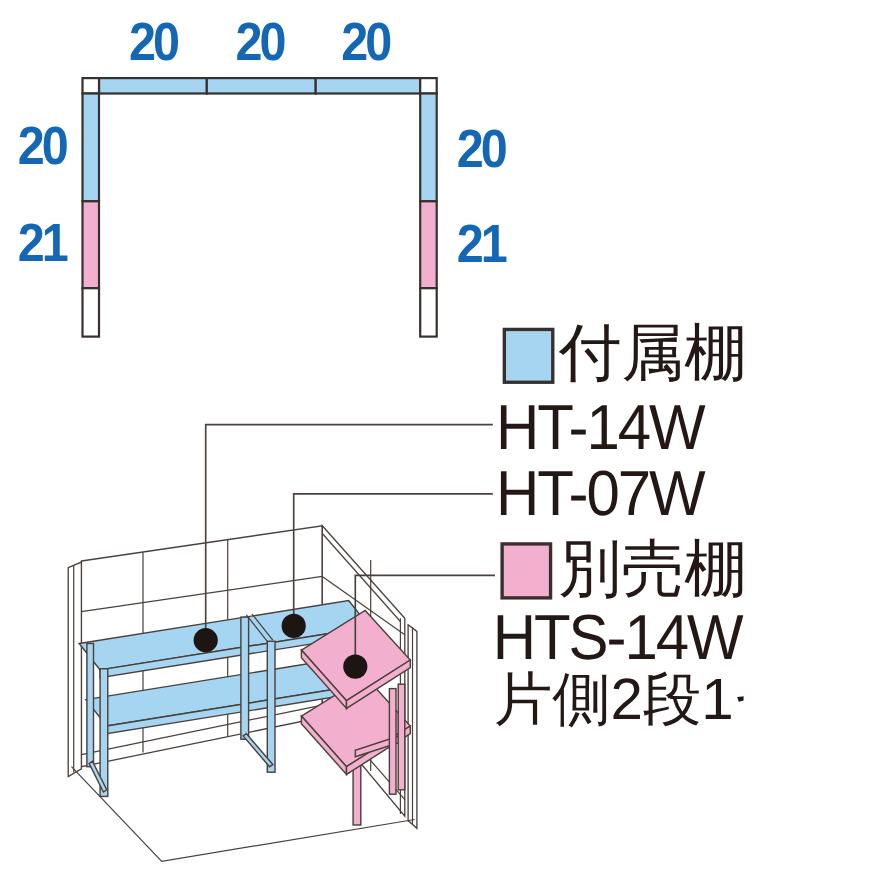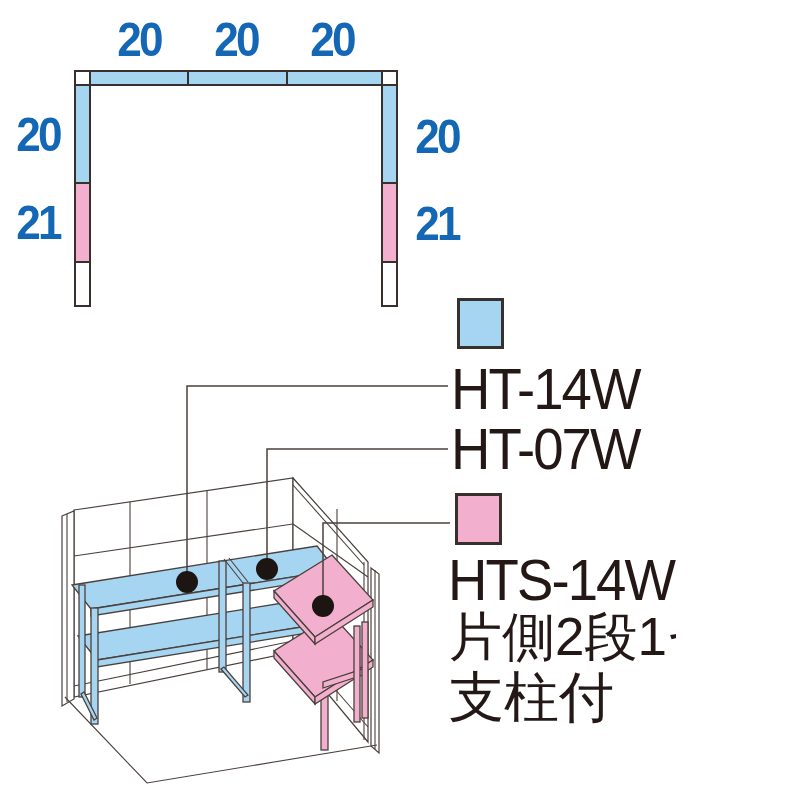--- a/index.html
+++ b/index.html
@@ -118,21 +118,22 @@
 
   <div class="lbl dim" style="left:139px;top:39px;">20</div>
   <div class="lbl dim" style="left:236px;top:39px;">20</div>
   <div class="lbl dim" style="left:332px;top:39px;">20</div>
   <div class="lbl dim" style="left:38px;top:134px;">20</div>
   <div class="lbl dim" style="left:38px;top:222px;">21</div>
   <div class="lbl dim" style="left:437px;top:136px;">20</div>
   <div class="lbl dim" style="left:437px;top:223px;">21</div>
 
   <div class="swatch sw-blue" style="left:457px;top:298px;width:47px;height:51px;"></div>
+  <div class="lbl jp" style="left:508px;top:293px;">付属棚</div>
   <div class="lbl model" style="left:451px;top:360px;">HT-14W</div>
   <div class="lbl model" style="left:451px;top:420px;">HT-07W</div>
 
   <div class="swatch sw-pink" style="left:455px;top:493px;width:47px;height:52px;"></div>
+  <div class="lbl jp" style="left:508px;top:489px;">別売棚</div>
   <div class="lbl model" style="left:448px;top:551px;">HTS-14W</div>
   <div class="lbl jp note" style="left:449px;top:610px;font-size:53px;">片側2段1セット</div>
-  <div class="lbl jp note" style="left:449px;top:670px;font-size:55px;">支柱付</div>
 
 </div>
 
 </body></html>

